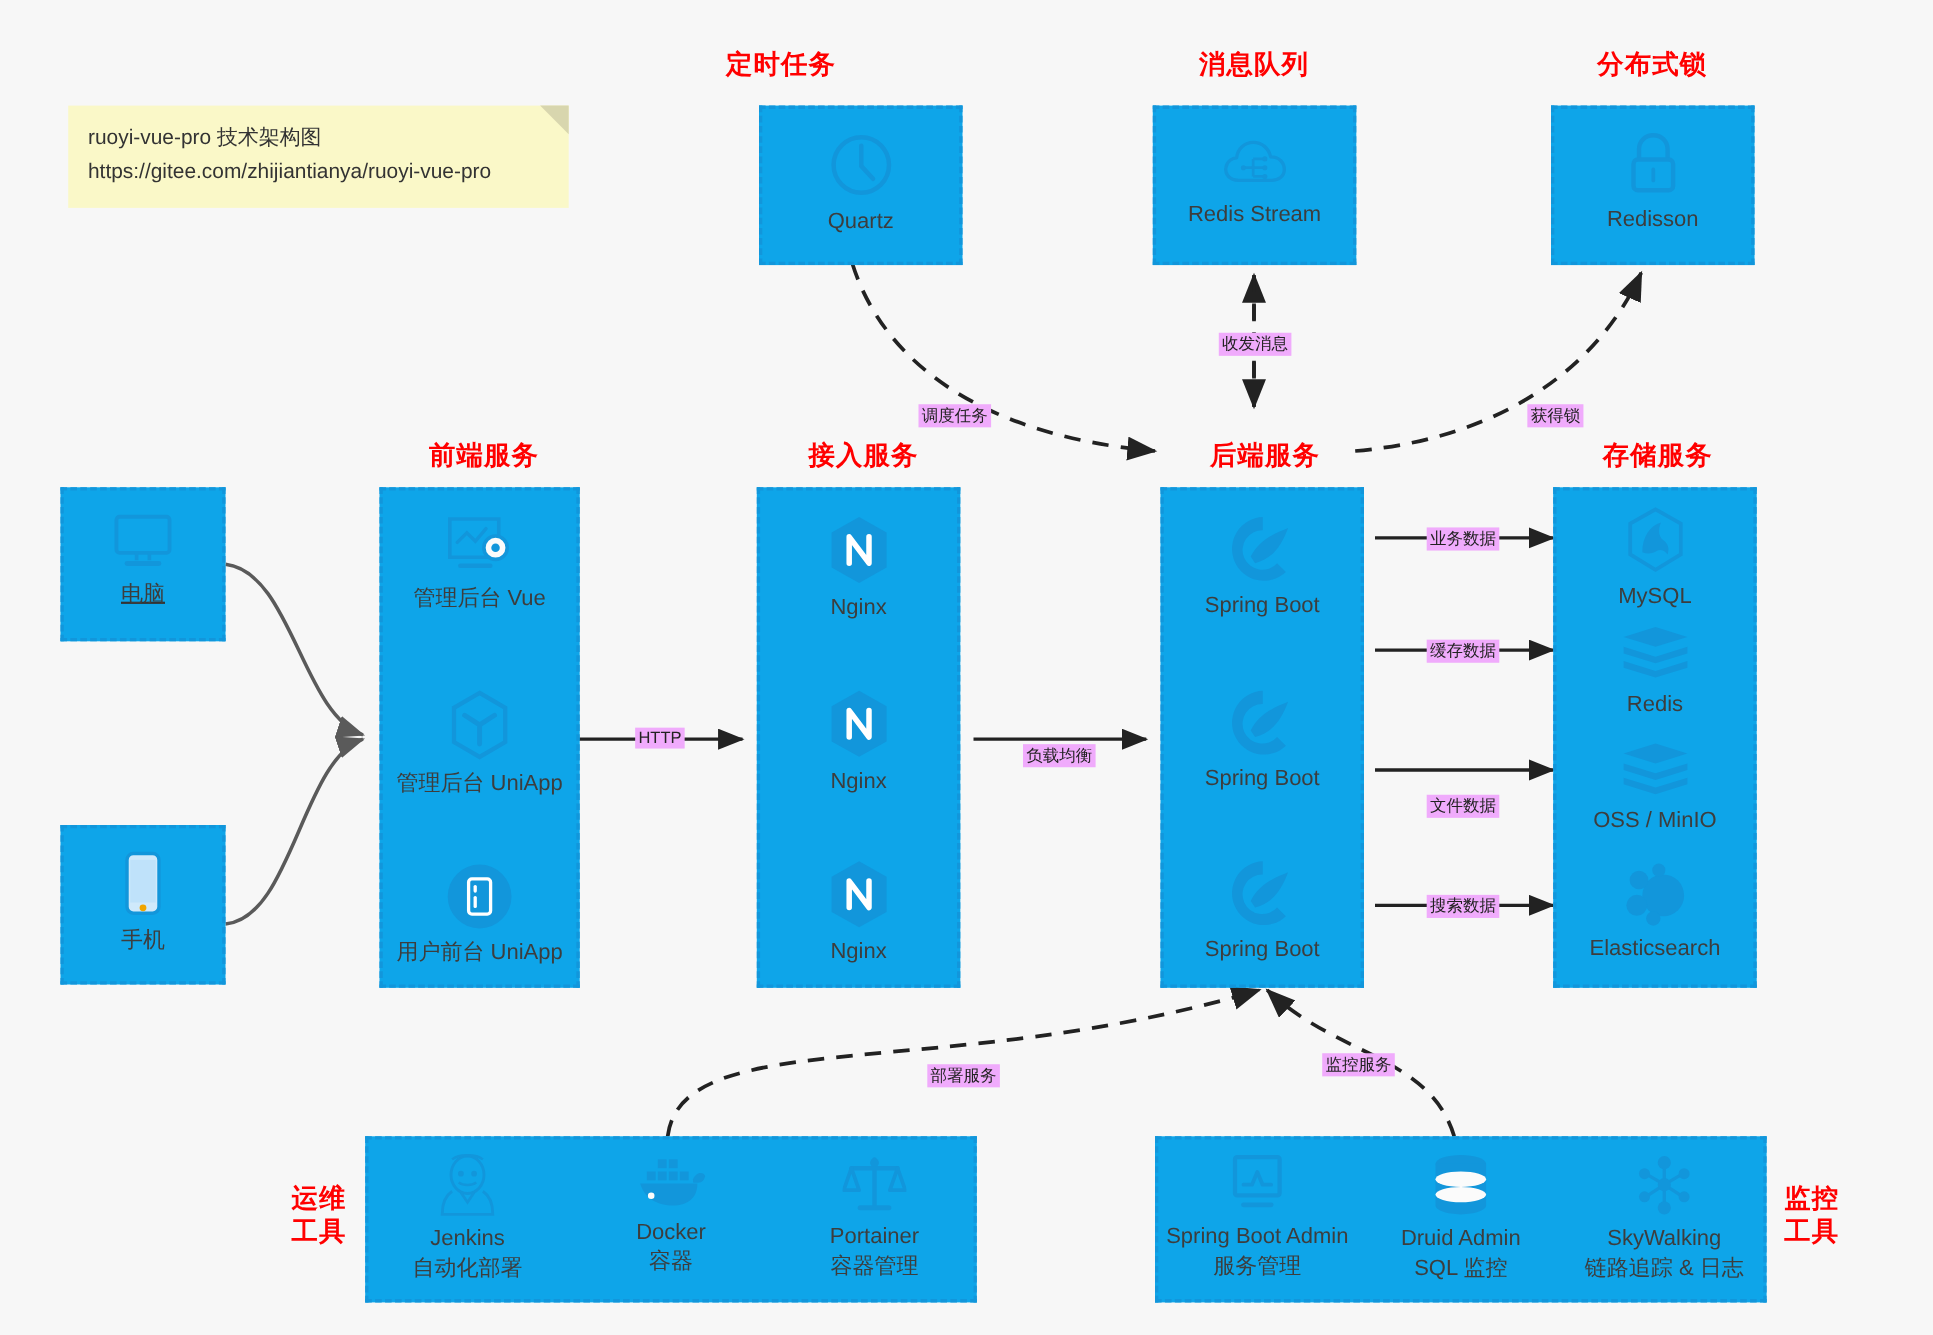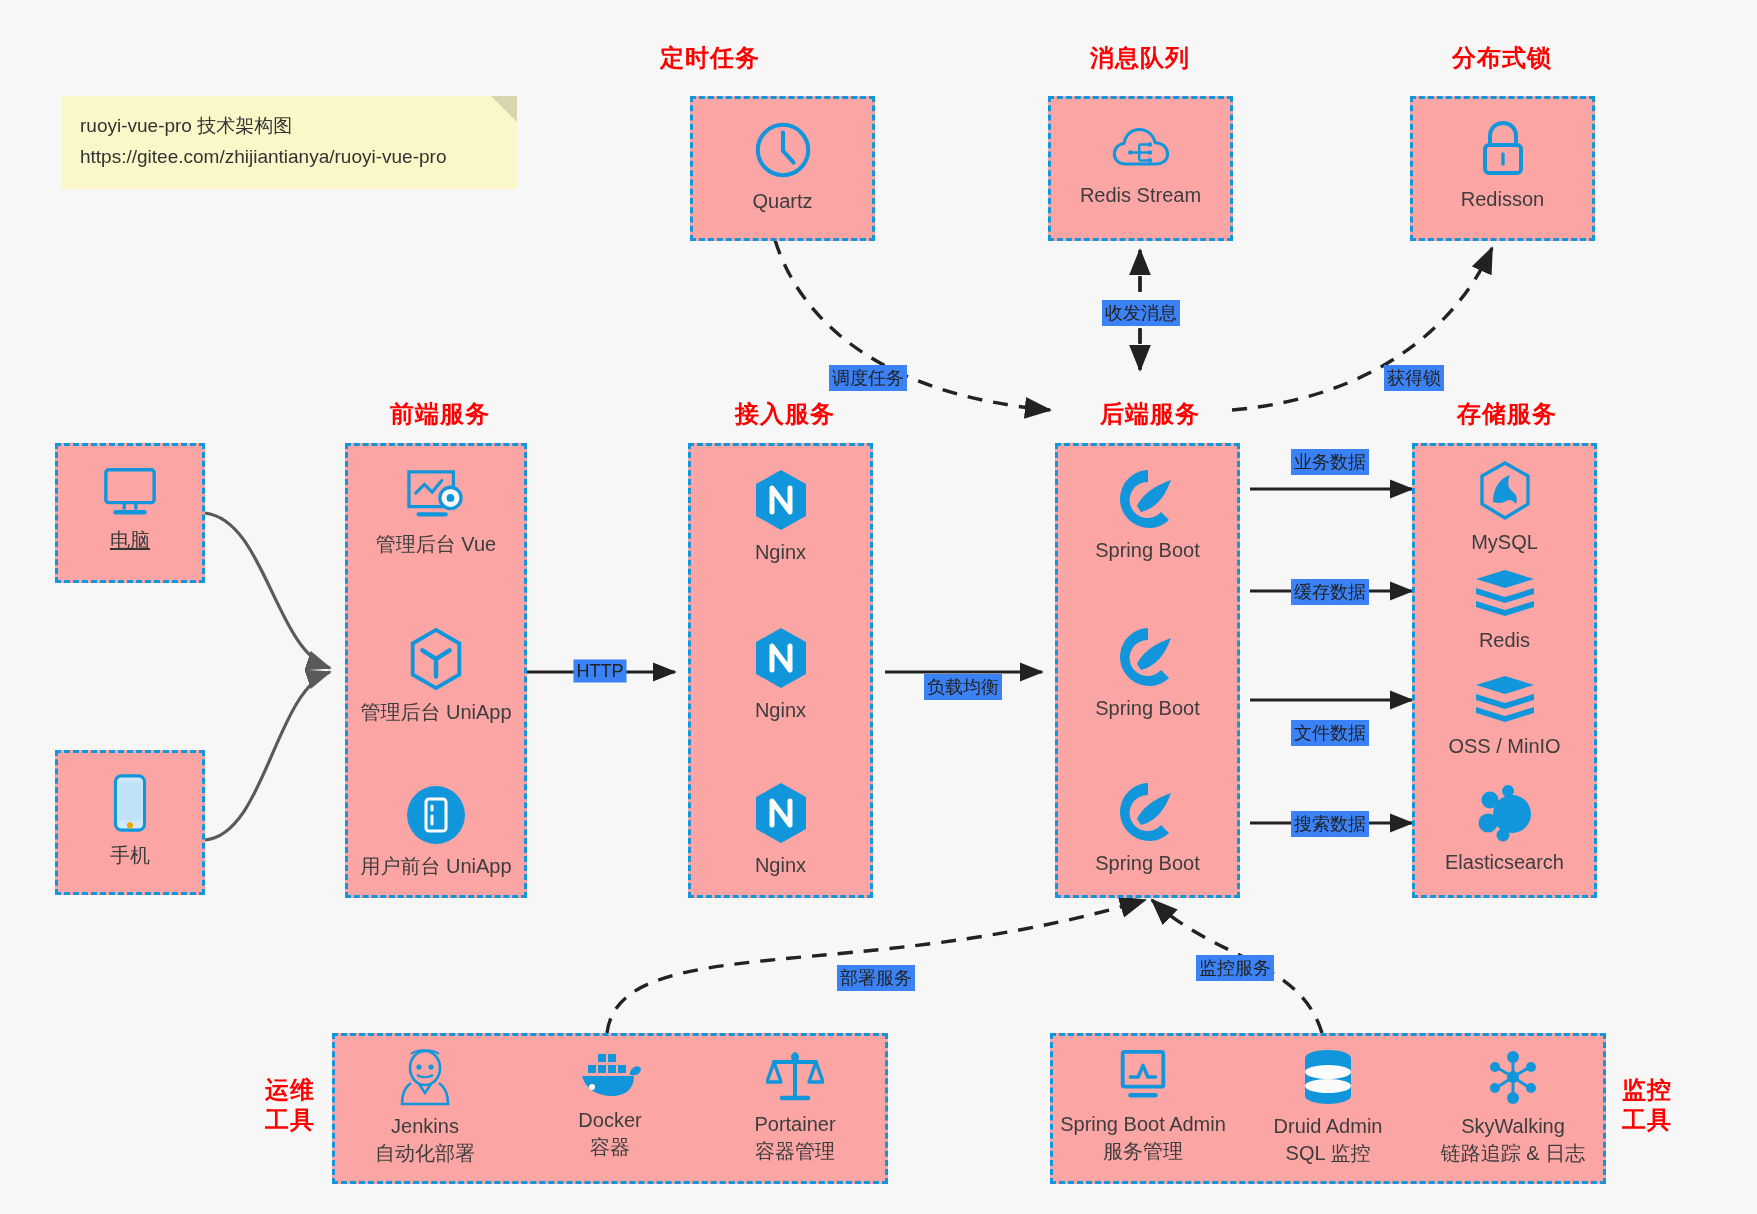--- a/index.html
+++ b/index.html
@@ -28,21 +28,21 @@
     position:absolute; top:0; right:0;
     width:0; height:0;
     border-left:26px solid transparent;
     border-top:26px solid #d8d6ae;
   }
 
   
   .box {
     position:absolute;
     border:3px dashed #1296db;
-    background:#fca5a5;
+    background:#0ea5e9;
   }
   .grp-title {
     position:absolute;
     color:#ff0000;
     font-weight:bold;
     font-size:24px;
     white-space:nowrap;
     text-align:center;
     letter-spacing:1px;
   }
@@ -64,23 +64,23 @@
     white-space:nowrap;
     text-align:center;
     line-height:1.35;
   }
   .node .cap .sub { display:block; }
   .ico { display:block; }
 
   
   .elabel {
     position:absolute;
-    font-size:18px;
+    font-size:15px;
     color:#222;
-    background:#3b82f6;
+    background:#f0abfc;
     padding:1px 3px;
     white-space:nowrap;
     transform:translate(-50%,-50%);
   }
 
   svg.wires { position:absolute; left:0; top:0; width:1757px; height:1214px; pointer-events:none; }
 </style>
 </head>
 <body>
 
@@ -406,20 +406,20 @@
         <span class="sub">链路追踪 &amp; 日志</span>
       </div>
     </div>
   </div>
 
   <div class="elabel" style="left:600px; top:671px;">HTTP</div>
   <div class="elabel" style="left:963px; top:671px;margin-top:16px;">负载均衡</div>
   <div class="elabel" style="left:868px; top:378px;">调度任务</div>
   <div class="elabel" style="left:1141px; top:313px;">收发消息</div>
   <div class="elabel" style="left:1414px; top:378px;">获得锁</div>
-  <div class="elabel" style="left:1330px; top:462px;text-align:right;">业务数据</div>
+  <div class="elabel" style="left:1330px; top:490px;text-align:right;">业务数据</div>
   <div class="elabel" style="left:1330px; top:592px;">缓存数据</div>
   <div class="elabel" style="left:1330px; top:733px;">文件数据</div>
   <div class="elabel" style="left:1330px; top:824px;">搜索数据</div>
   <div class="elabel" style="left:876px; top:978px;">部署服务</div>
   <div class="elabel" style="left:1235px; top:968px;">监控服务</div>
 
 </div>
 
 </body></html>

